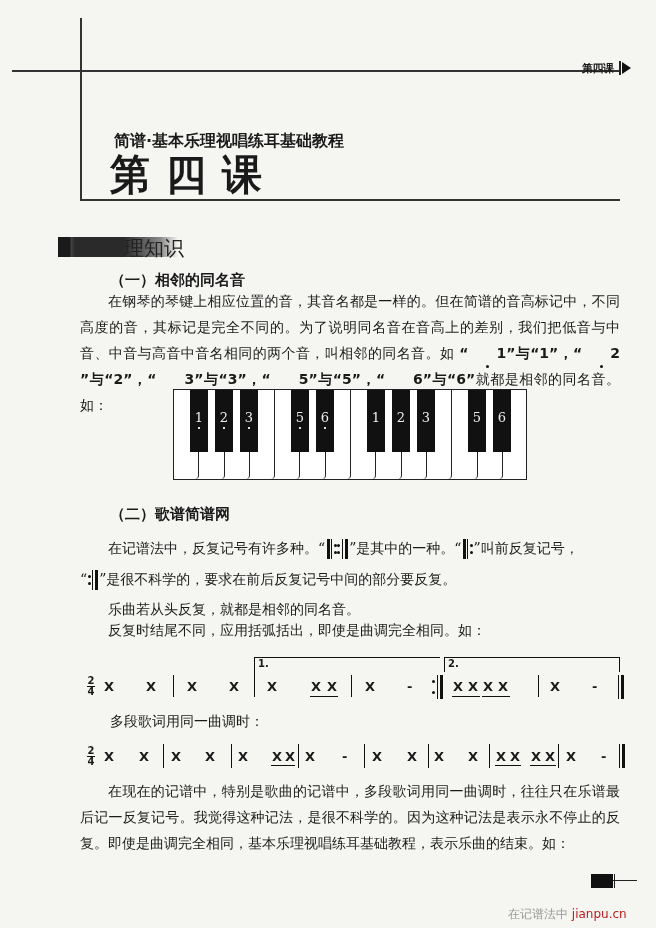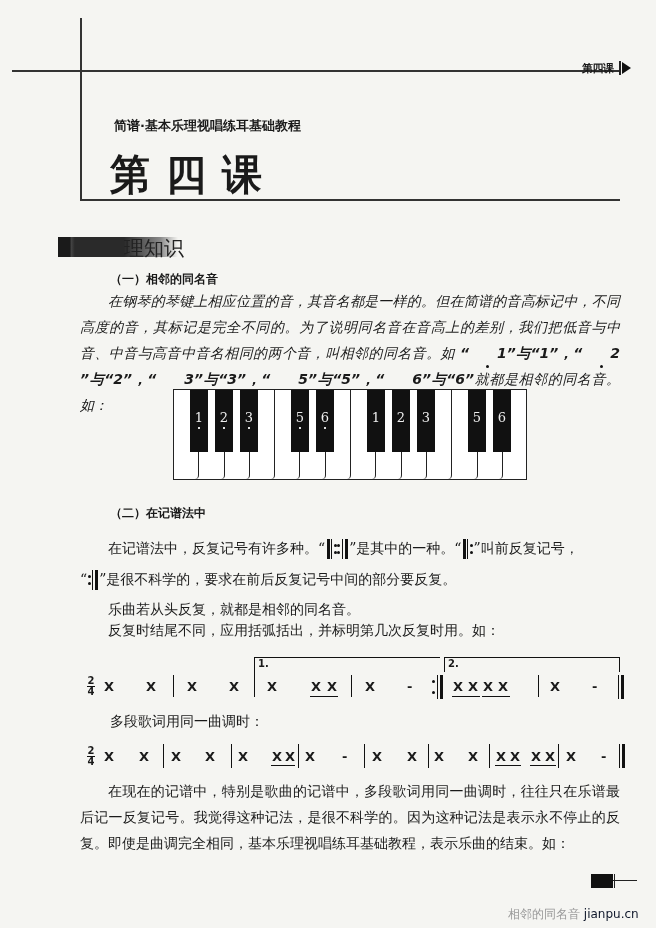--- a/index.html
+++ b/index.html
@@ -10,27 +10,27 @@
     color:#1a1a1a;
   }
   .abs { position:absolute; }
   
   .vline { left:80px; top:18px; width:1.5px; height:183px; background:#333; }
   .hline-top { left:12px; top:70px; width:608px; height:1.5px; background:#333; }
   .hline-bot { left:80px; top:199px; width:540px; height:1.5px; background:#333; }
   .running-head { left:582px; top:61px; font-size:11px; font-weight:bold; font-family:"DejaVu Sans",sans-serif; letter-spacing:-0.5px; }
   .rh-bar { left:619px; top:61px; width:1.5px; height:14px; background:#222; }
   .rh-arrow { left:622px; top:62px; width:0; height:0; border-top:6px solid transparent; border-bottom:6px solid transparent; border-left:9px solid #111; }
-  .book-subtitle { left:114px; top:117px; font-size:13px; font-weight:bold; font-family:"DejaVu Sans",sans-serif; letter-spacing:0px; }
+  .book-subtitle { left:114px; top:131px; font-size:16px; font-weight:bold; font-family:"DejaVu Sans",sans-serif; letter-spacing:0px; }
   .lesson-title { left:110px; top:150px; font-size:40px; font-weight:900; font-family:"DejaVu Sans",sans-serif; letter-spacing:16px; line-height:48px; transform:scaleY(1.05); }
   
   .sec-bar { left:58px; top:237px; width:120px; height:20px;
     background:linear-gradient(to right,#1a1a1a 0%,#1a1a1a 10%,#444 11%,#2a2a2a 14%,#2a2a2a 55%,#888 85%,rgba(200,200,200,0) 100%); }
   .sec-title { left:124px; top:235px; font-size:20px; font-family:"DejaVu Sans",sans-serif; color:#222; }
-  .sub-h { font-family:"DejaVu Sans",sans-serif; font-weight:bold; font-size:12px; }
+  .sub-h { font-family:"DejaVu Sans",sans-serif; font-weight:bold; font-size:15px; }
   .para { font-size:14px; line-height:26px; left:80px; width:540px; text-align:justify; }
   .para p { margin:0; }
   .indent { text-indent:28px; }
   .dot-low { position:relative; display:inline-block; }
   .dot-low::after { content:""; position:absolute; left:50%; bottom:-2px; width:3px; height:3px; margin-left:-1.5px; background:#111; border-radius:50%; }
   .num { font-family:"DejaVu Sans",sans-serif; font-weight:bold; }
   
   .keyboard { left:173px; top:389px; width:354px; height:91px; border:1.5px solid #222; background:#fff; box-sizing:border-box; }
   .wkey { position:absolute; top:0; height:100%; border-right:1px solid #222; box-sizing:border-box; border-radius:0 0 4px 4px; }
   .bkey { position:absolute; top:0; width:18px; height:62px; background:#111; color:#eee; font-size:13px; text-align:center; font-family:"DejaVu Serif",serif; }
@@ -50,39 +50,39 @@
   .bar-thick { position:absolute; width:3px; background:#111; }
   .ul { position:absolute; height:1px; background:#111; }
   .volta { position:absolute; border-top:1.2px solid #111; border-left:1.2px solid #111; height:14px; }
   .volta.r { border-right:1.2px solid #111; }
   .volta span { position:absolute; left:3px; top:0; font-size:10px; font-weight:bold; }
   .rd { position:absolute; width:3px; height:3px; background:#111; border-radius:50%; }
   .page-marker { left:591px; top:874px; width:22px; height:14px; background:#111; }
   .pm-line { left:613px; top:880px; width:24px; height:1px; background:#222; }
   .pm-vline { left:614px; top:874px; width:1px; height:14px; background:#222; }
   .watermark { left:508px; top:906px; font-size:12px; font-family:"DejaVu Sans",sans-serif; color:#999; }
-  .watermark .wm-url { color:#0f172a; }
+  .watermark .wm-url { color:#b91c1c; }
 </style>
 </head>
 <body>
 
 <div class="abs vline"></div>
 <div class="abs hline-top"></div>
 <div class="abs hline-bot"></div>
 <div class="abs running-head">第四课</div>
 <div class="abs rh-bar"></div>
 <div class="abs rh-arrow"></div>
 <div class="abs book-subtitle">简谱·基本乐理视唱练耳基础教程</div>
 <div class="abs lesson-title">第四课</div>
 
 <div class="abs sec-bar"></div>
 <div class="abs sec-title">理知识</div>
 
 <div class="abs sub-h" style="left:110px;top:271px;">（一）相邻的同名音</div>
-<div class="abs para" style="top:288px;font-style:italic;">
+<div class="abs para" style="top:288px;">
   <p class="indent"><span>在钢琴的琴键上相应位置的音，其音名都是一样的。但在简谱的音高标记中，不同高度的音，其标记是完全不同的。为了说明同名音在音高上的差别，我们把低音与中音、中音与高音中音名相同的两个音，叫相邻的同名音。如</span>
   <span class="num">“<span class="dot-low">1</span>”<span>与</span>“<span>1</span>”，</span><span class="num">“<span class="dot-low">2</span>”<span>与</span>“<span>2</span>”，</span><span class="num">“<span class="dot-low">3</span>”<span>与</span>“<span>3</span>”，</span><span class="num">“<span class="dot-low">5</span>”<span>与</span>“<span>5</span>”，</span><span class="num">“<span class="dot-low">6</span>”<span>与</span>“<span>6</span>”</span><span>就都是相邻的同名音。如：</span></p>
 </div>
 
 <div class="abs keyboard">
   <div class="wkey" style="left:0;width:25.3px"></div>
   <div class="wkey" style="left:25.3px;width:25.3px"></div>
   <div class="wkey" style="left:50.6px;width:25.3px"></div>
   <div class="wkey" style="left:75.9px;width:25.3px"></div>
   <div class="wkey" style="left:101.2px;width:25.3px"></div>
@@ -101,30 +101,30 @@
   <div class="bkey" style="left:66px"><span class="ld">3</span></div>
   <div class="bkey" style="left:117px"><span class="ld">5</span></div>
   <div class="bkey" style="left:142px"><span class="ld">6</span></div>
   <div class="bkey" style="left:193px"><span>1</span></div>
   <div class="bkey" style="left:218px"><span>2</span></div>
   <div class="bkey" style="left:243px"><span>3</span></div>
   <div class="bkey" style="left:294px"><span>5</span></div>
   <div class="bkey" style="left:319px"><span>6</span></div>
 </div>
 
-<div class="abs sub-h" style="left:110px;top:505px;">（二）在记谱法中</div>
+<div class="abs sub-h" style="left:110px;top:505px;">（二）歌谱简谱网</div>
 
 <div class="abs para" style="top:535px;left:108px;width:512px;">
   <span>在记谱法中，反复记号有许多种。“</span><span class="rep" style="width:24px"><i class="th" style="left:2px"></i><i class="tn" style="left:6px"></i><i class="dt" style="left:9px;top:5px"></i><i class="dt" style="left:9px;top:12px"></i><i class="dt" style="left:12px;top:5px"></i><i class="dt" style="left:12px;top:12px"></i><i class="tn" style="left:17px"></i><i class="th" style="left:20px"></i></span><span>”是其中的一种。“</span><span class="rep" style="width:12px"><i class="th" style="left:1px"></i><i class="tn" style="left:5px"></i><i class="dt" style="left:8px;top:5px"></i><i class="dt" style="left:8px;top:12px"></i></span><span>”叫前反复记号，</span>
 </div>
 <div class="abs para" style="top:566px;left:80px;width:540px;">
   <span>“</span><span class="rep" style="width:12px"><i class="dt" style="left:1px;top:5px"></i><i class="dt" style="left:1px;top:12px"></i><i class="tn" style="left:5px"></i><i class="th" style="left:8px"></i></span><span>”是很不科学的，要求在前后反复记号中间的部分要反复。</span>
 </div>
 <div class="abs para" style="top:596px;left:108px;width:512px;">乐曲若从头反复，就都是相邻的同名音。</div>
-<div class="abs para" style="top:617px;left:108px;width:512px;">反复时结尾不同，应用括弧括出，并标明第几次反复时用。如：</div>
+<div class="abs para" style="top:617px;left:108px;width:512px;">反复时结尾不同，应用括弧括出，即使是曲调完全相同。如：</div>
 
 <div class="abs staff" style="left:0;top:655px;width:656px;height:50px;">
   <div class="frac" style="left:86px;top:21px;"><span>2</span><i class="ln"></i><span>4</span></div>
   <span class="n" style="left:104px;top:24px">X</span>
   <span class="n" style="left:146px;top:24px">X</span>
   <div class="bar" style="left:173px;top:20px;height:22px"></div>
   <span class="n" style="left:187px;top:24px">X</span>
   <span class="n" style="left:229px;top:24px">X</span>
   <div class="bar" style="left:254px;top:8px;height:34px"></div>
   <div class="volta" style="left:254px;top:2px;width:185px">
@@ -192,13 +192,13 @@
   <span class="n" style="left:601px;top:11px">-</span>
   <div class="bar" style="left:619px;top:6px;height:24px"></div>
   <div class="bar-thick" style="left:622px;top:6px;height:24px"></div>
 </div>
 
 <div class="abs para indent" style="top:778px;">在现在的记谱中，特别是歌曲的记谱中，多段歌词用同一曲调时，往往只在乐谱最后记一反复记号。我觉得这种记法，是很不科学的。因为这种记法是表示永不停止的反复。即使是曲调完全相同，基本乐理视唱练耳基础教程，表示乐曲的结束。如：</div>
 
 <div class="abs page-marker"></div>
 <div class="abs pm-vline"></div>
 <div class="abs pm-line"></div>
-<div class="abs watermark"><span>相邻的同名音</span> <span class="wm-url">jianpu.cn</span></div>
+<div class="abs watermark"><span>在记谱法中</span> <span class="wm-url">jianpu.cn</span></div>
 
 </body></html>

